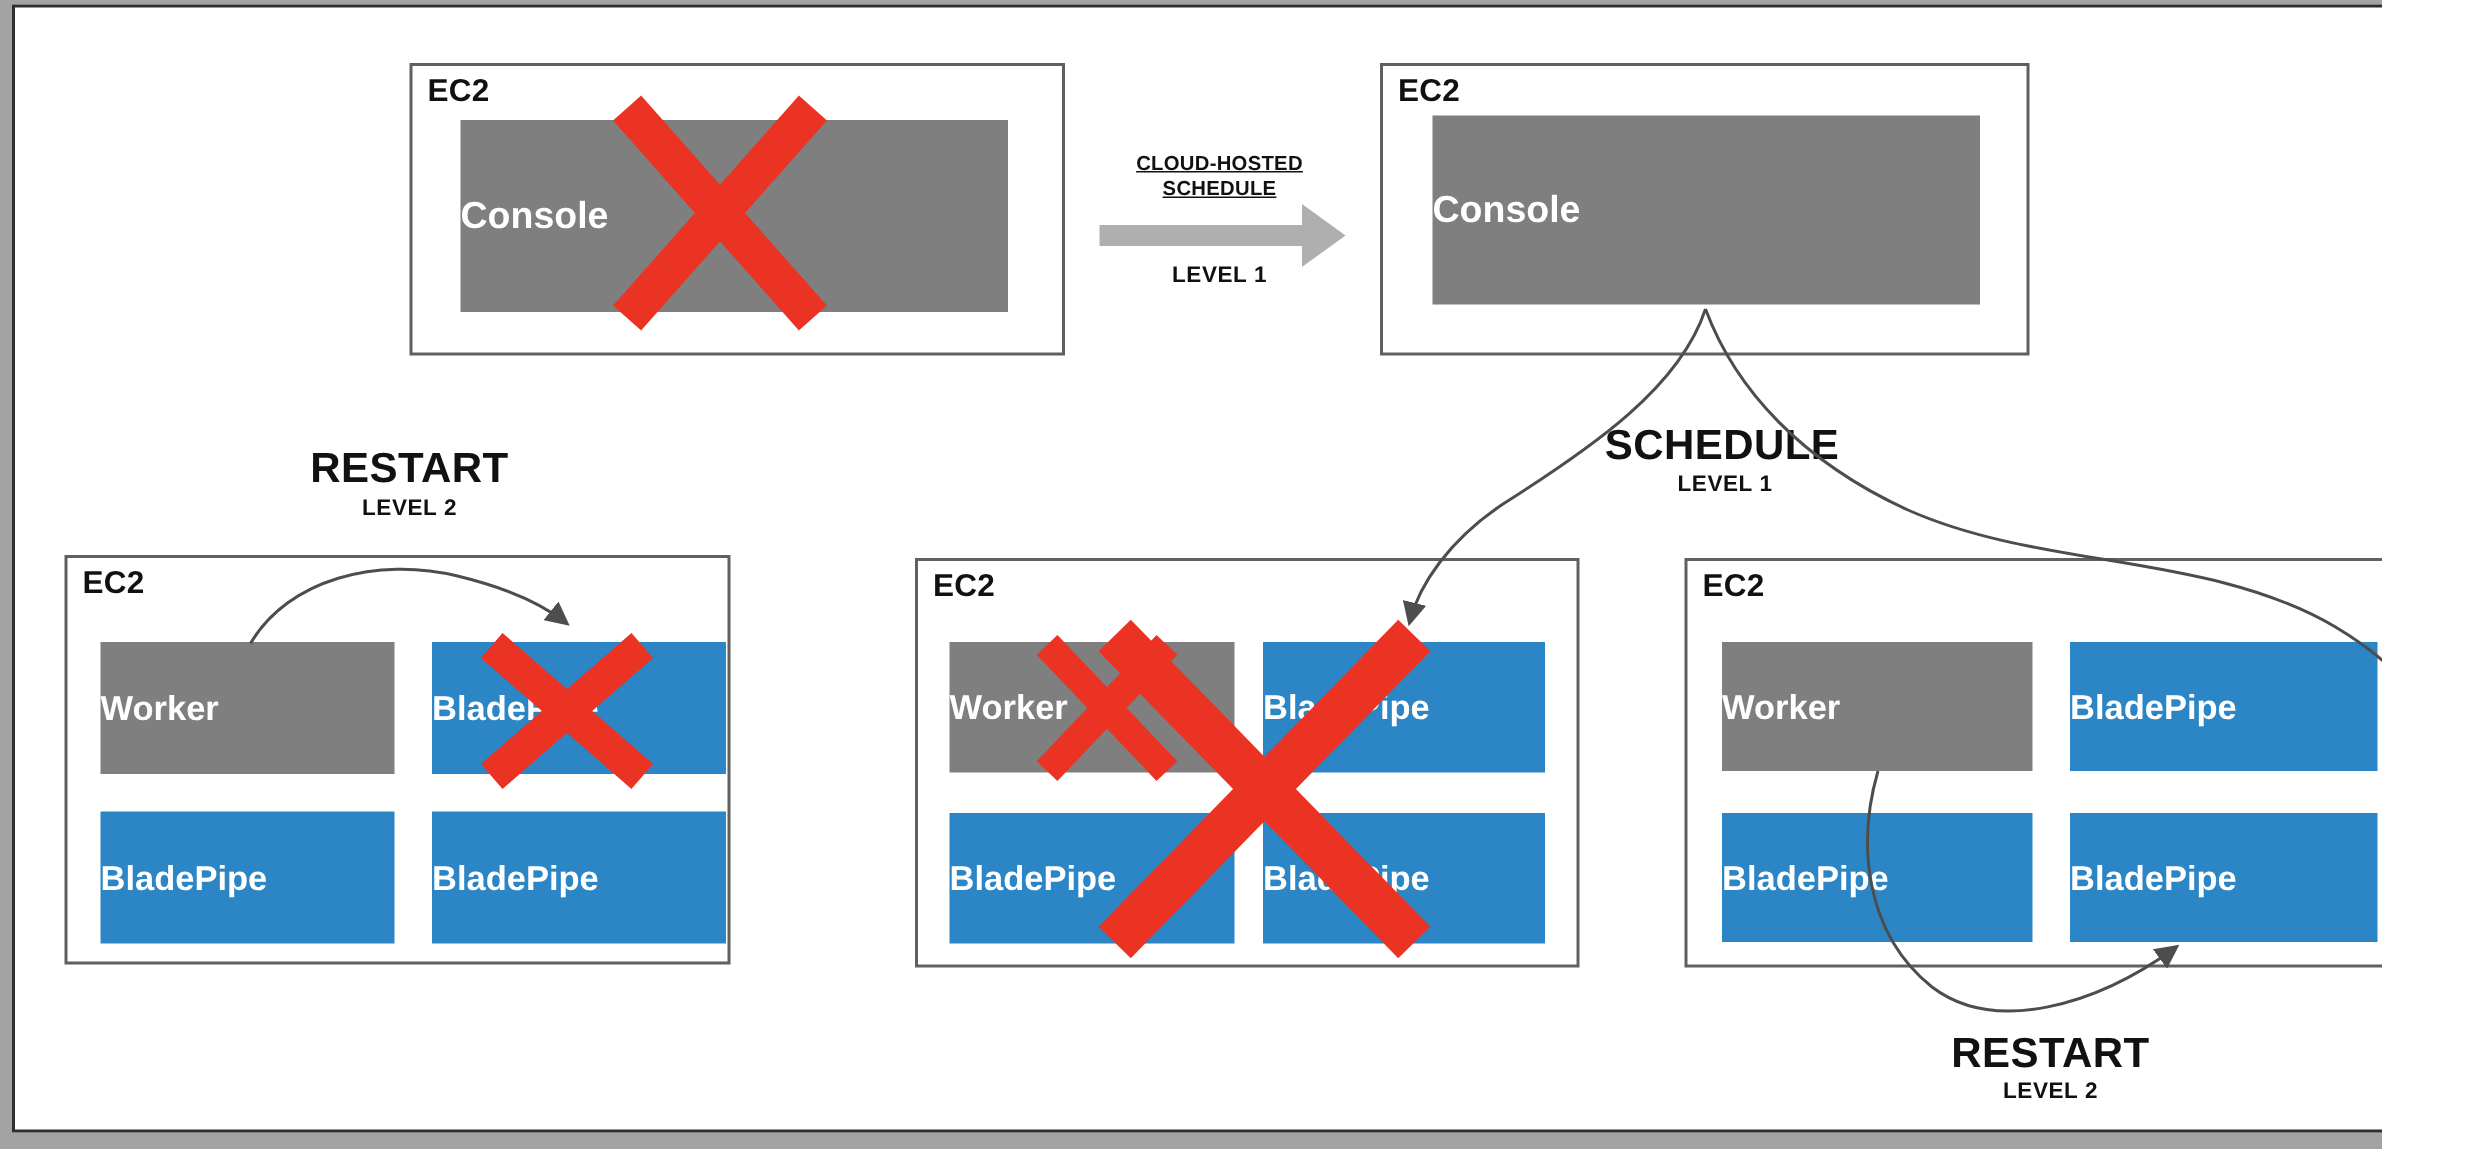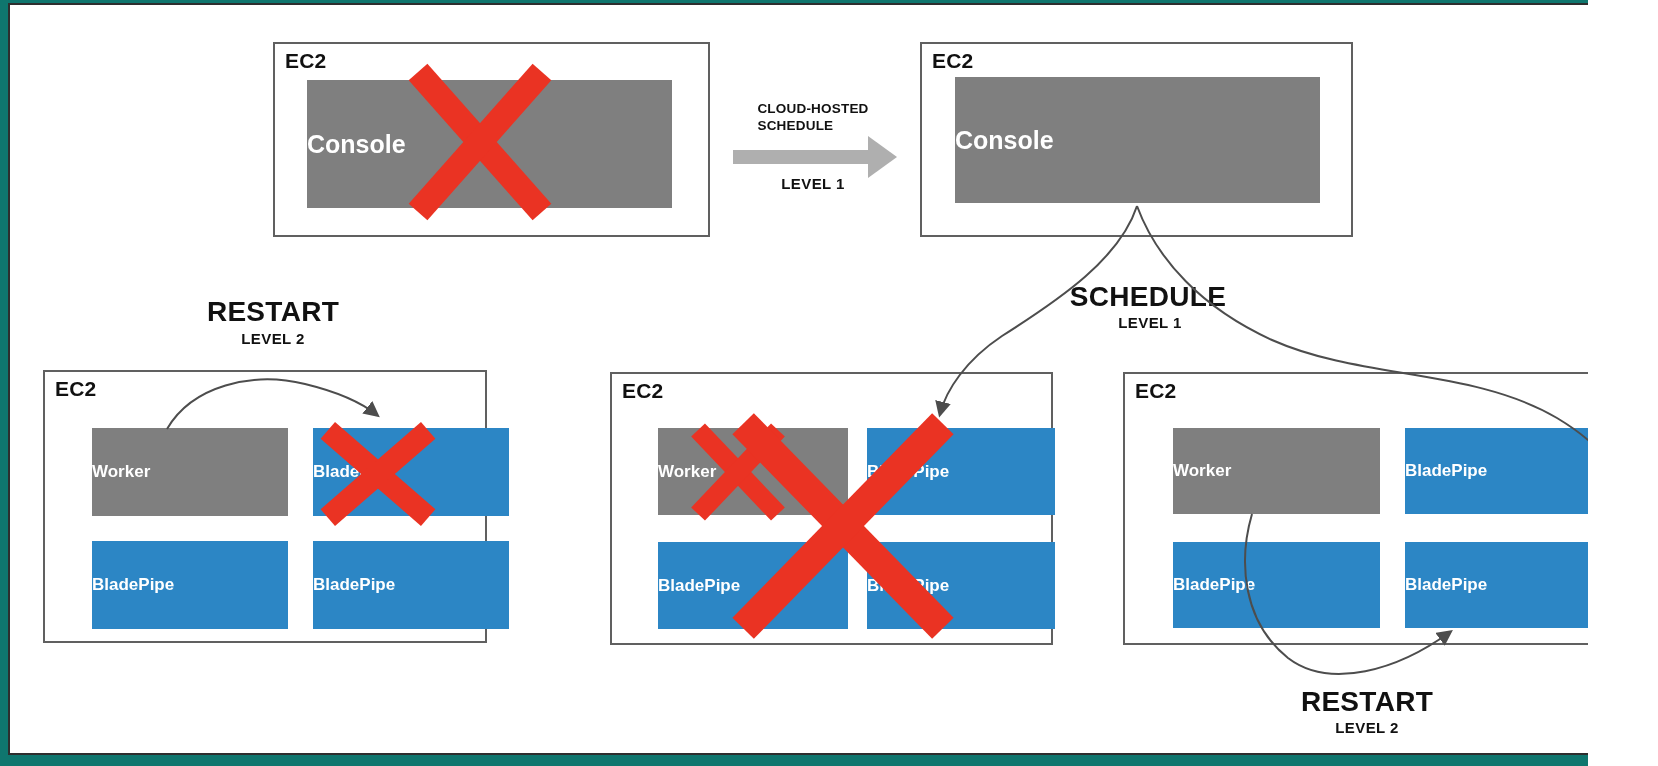--- a/index.html
+++ b/index.html
@@ -1,49 +1,49 @@
 <!DOCTYPE html>
 <html><head>
 <meta charset="utf-8">
 <style>
   html,body { margin:0; padding:0; background:#ffffff; }
   body { font-family:"Liberation Sans", sans-serif; }
-  .canvas { position:relative; width:1588px; height:766px; background:#0f766e; overflow:hidden; }
+  .canvas { position:relative; width:1588px; height:766px; background:#a3a3a3; overflow:hidden; }
   .frame { position:absolute; left:8px; top:3px; width:1638px; height:748px; border:2px solid #2e2e2e; background:#ffffff; }
 
   .ec2 { position:absolute; box-sizing:border-box; border:2px solid #606060; background:#ffffff; }
   .ec2-label { position:absolute; left:10px; top:5px; font-size:21px; font-weight:bold; color:#111111; letter-spacing:0.2px; }
 
   .comp { position:absolute; display:flex; align-items:center; 
           color:#ffffff; font-weight:bold; box-sizing:border-box; }
   .gray { background:#7f7f7f; }
   .blue { background:#2c86c5; }
   .console-text { font-size:25px; }
-  .cell-text { font-size:17px;margin-left:25px; }
+  .cell-text { font-size:23px; }
 
   
   .xmark { position:absolute; z-index:6; pointer-events:none; }
   .xmark::before, .xmark::after {
     content:""; position:absolute; left:50%; top:50%;
     width:var(--len); height:var(--thick); background:#ea3323;
     transform:translate(-50%,-50%) rotate(var(--ang));
   }
   .xmark::after { transform:translate(-50%,-50%) rotate(calc(-1 * var(--ang))); }
 
   .title-lg { position:absolute; transform:translateX(-50%); font-size:28px; font-weight:800; color:#111111; letter-spacing:0.3px; white-space:nowrap; }
   .title-sm { position:absolute; transform:translateX(-50%); font-size:15px; font-weight:bold; color:#111111; letter-spacing:0.4px; white-space:nowrap; }
 
   
   .flow-arrow { position:absolute; left:733px; top:136px; width:164px; height:42px; }
   .flow-arrow .shaft { position:absolute; left:0; top:14px; width:135px; height:14px; background:#afafaf; }
   .flow-arrow .head { position:absolute; left:135px; top:0; width:0; height:0;
     border-top:21px solid transparent; border-bottom:21px solid transparent; border-left:29px solid #afafaf; }
 
-  .transition-text { position:absolute; transform:translateX(-50%); text-align:left;
-    font-size:13.5px; font-weight:bold; color:#111111; letter-spacing:0.2px; line-height:17px; white-space:nowrap; }
+  .transition-text { position:absolute; transform:translateX(-50%); text-align:center;
+    font-size:13.5px; font-weight:bold; color:#111111; letter-spacing:0.2px; line-height:17px; white-space:nowrap;text-decoration:underline; }
 
   svg.curves { position:absolute; left:0; top:0; z-index:5; pointer-events:none; }
 </style>
 </head>
 <body>
 
 <div class="canvas">
   <div class="frame"></div>
 
   <svg class="curves" width="1658" height="766" viewBox="0 0 1658 766">

